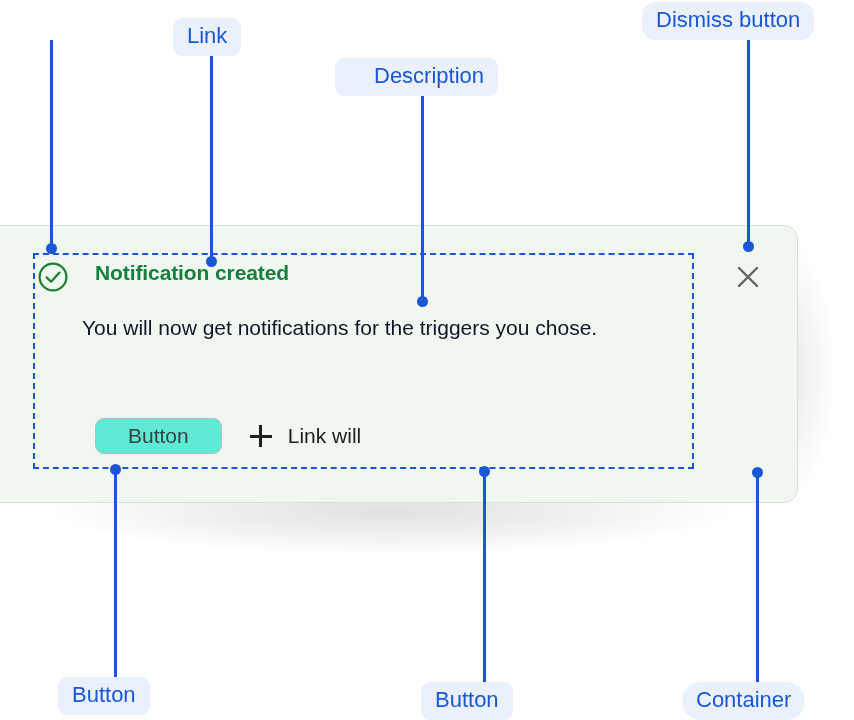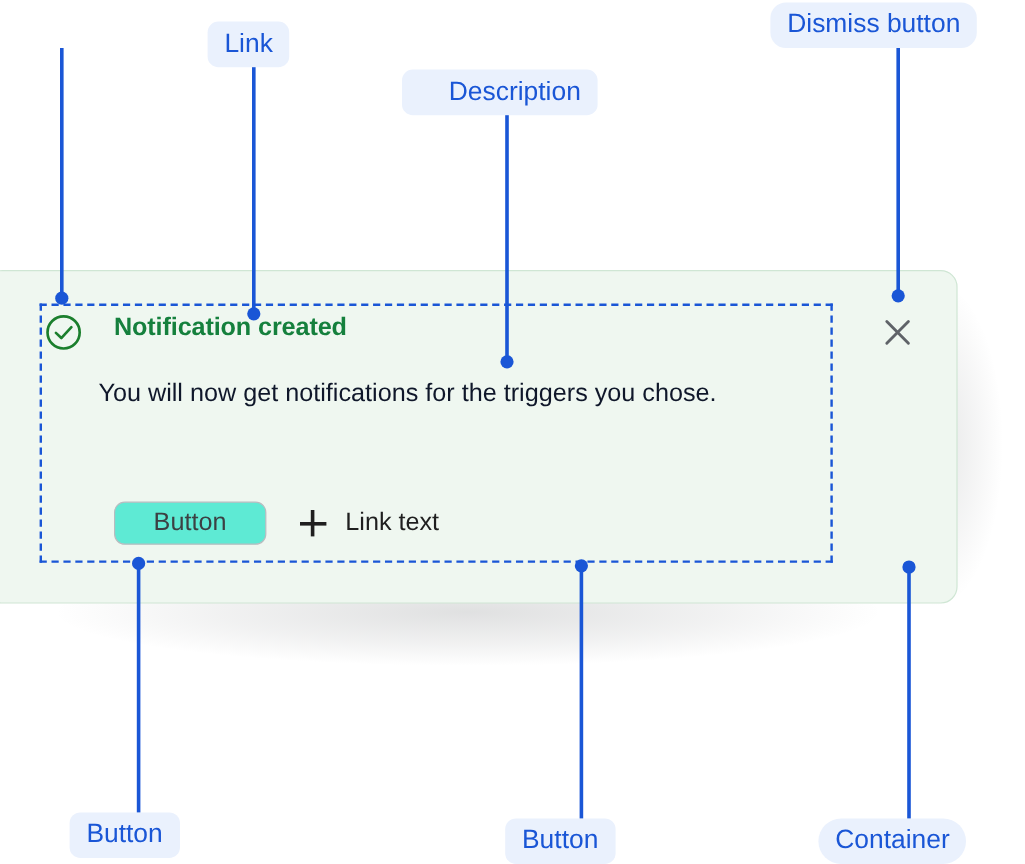--- a/index.html
+++ b/index.html
@@ -211,21 +211,21 @@
   </div>
 
   <div class="notif-title">Notification created</div>
 
   <div class="notif-desc">You will now get notifications for the triggers you chose.</div>
 
   <div class="actions-row">
     <div class="action-button">Button</div>
     <div class="link-wrap">
       <span class="plus-icon"></span>
-      <span class="link-text">Link text</span>
+      <span class="link-text">Link will</span>
     </div>
   </div>
 
   <div class="dismiss-btn">
     <svg width="28" height="28" viewBox="0 0 28 28">
       <path d="M5 5 L23 23 M23 5 L5 23" stroke="#5f6368" stroke-width="2.4" stroke-linecap="round" fill="none"></path>
     </svg>
   </div>
 
   <div class="ann-line" style="left:50px; top:40px; height:208px;"></div>

